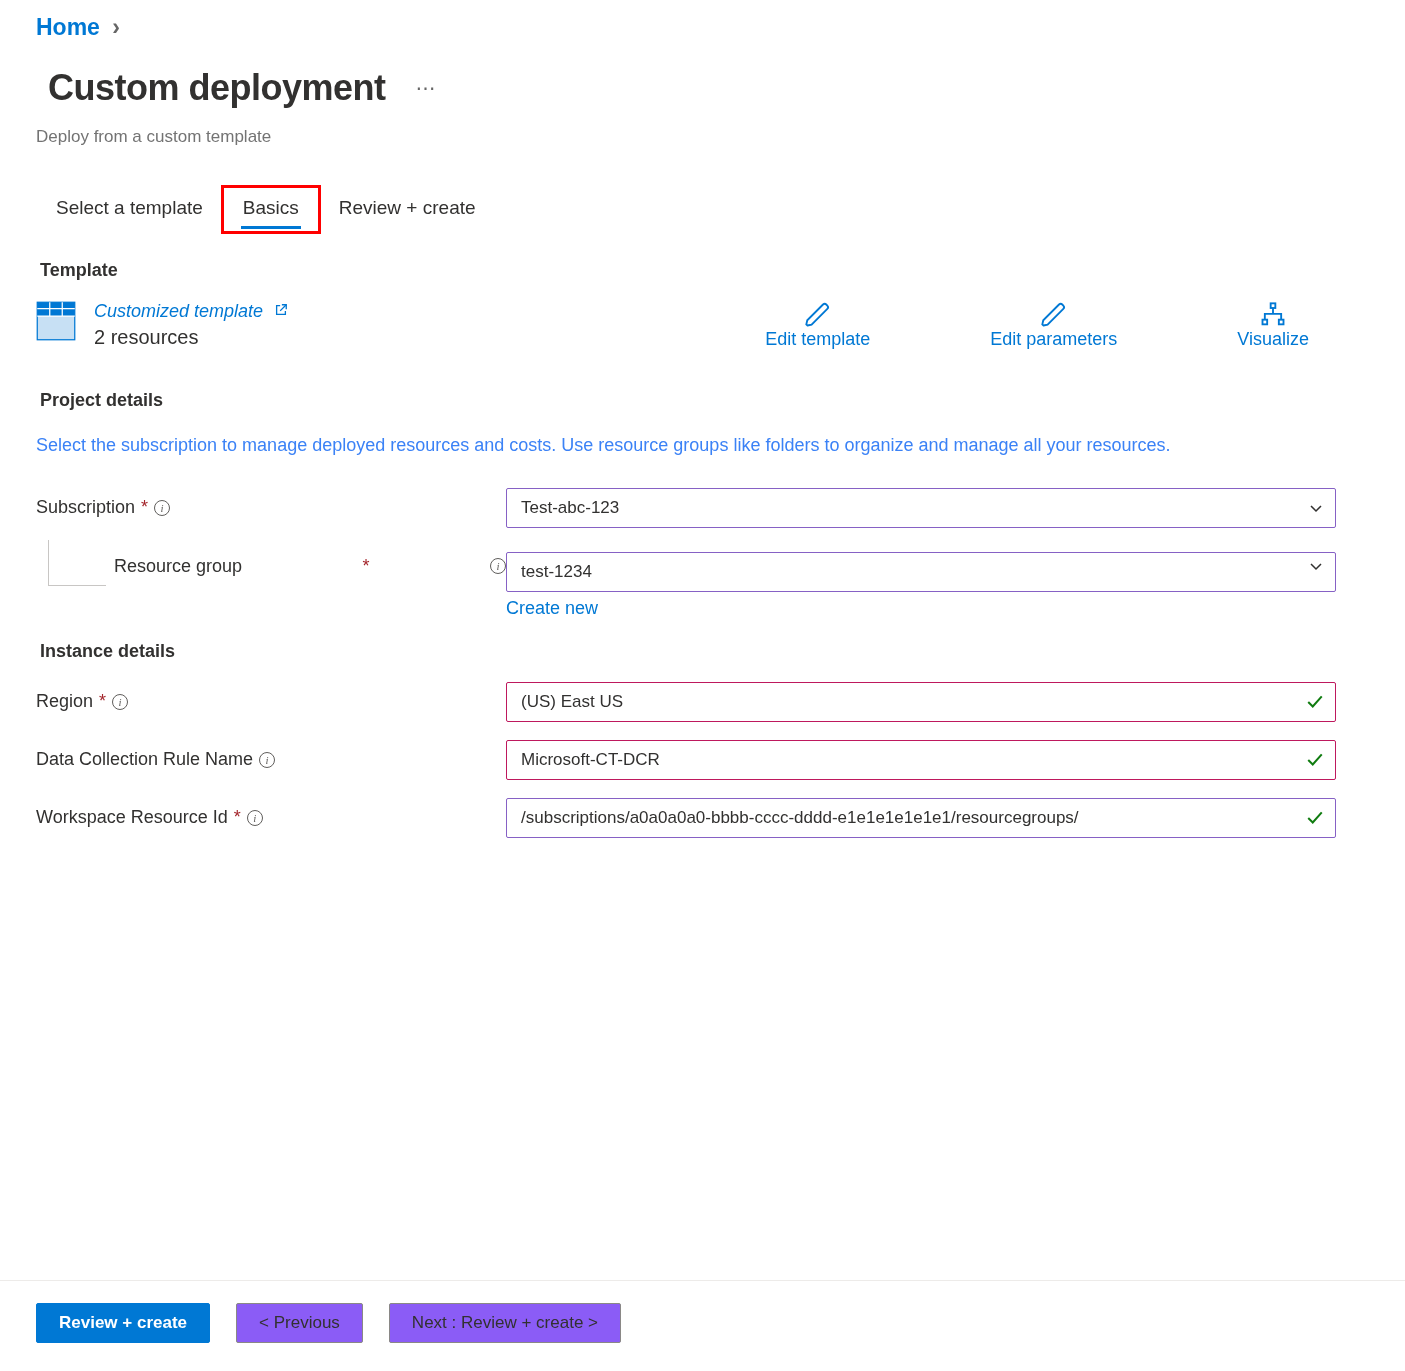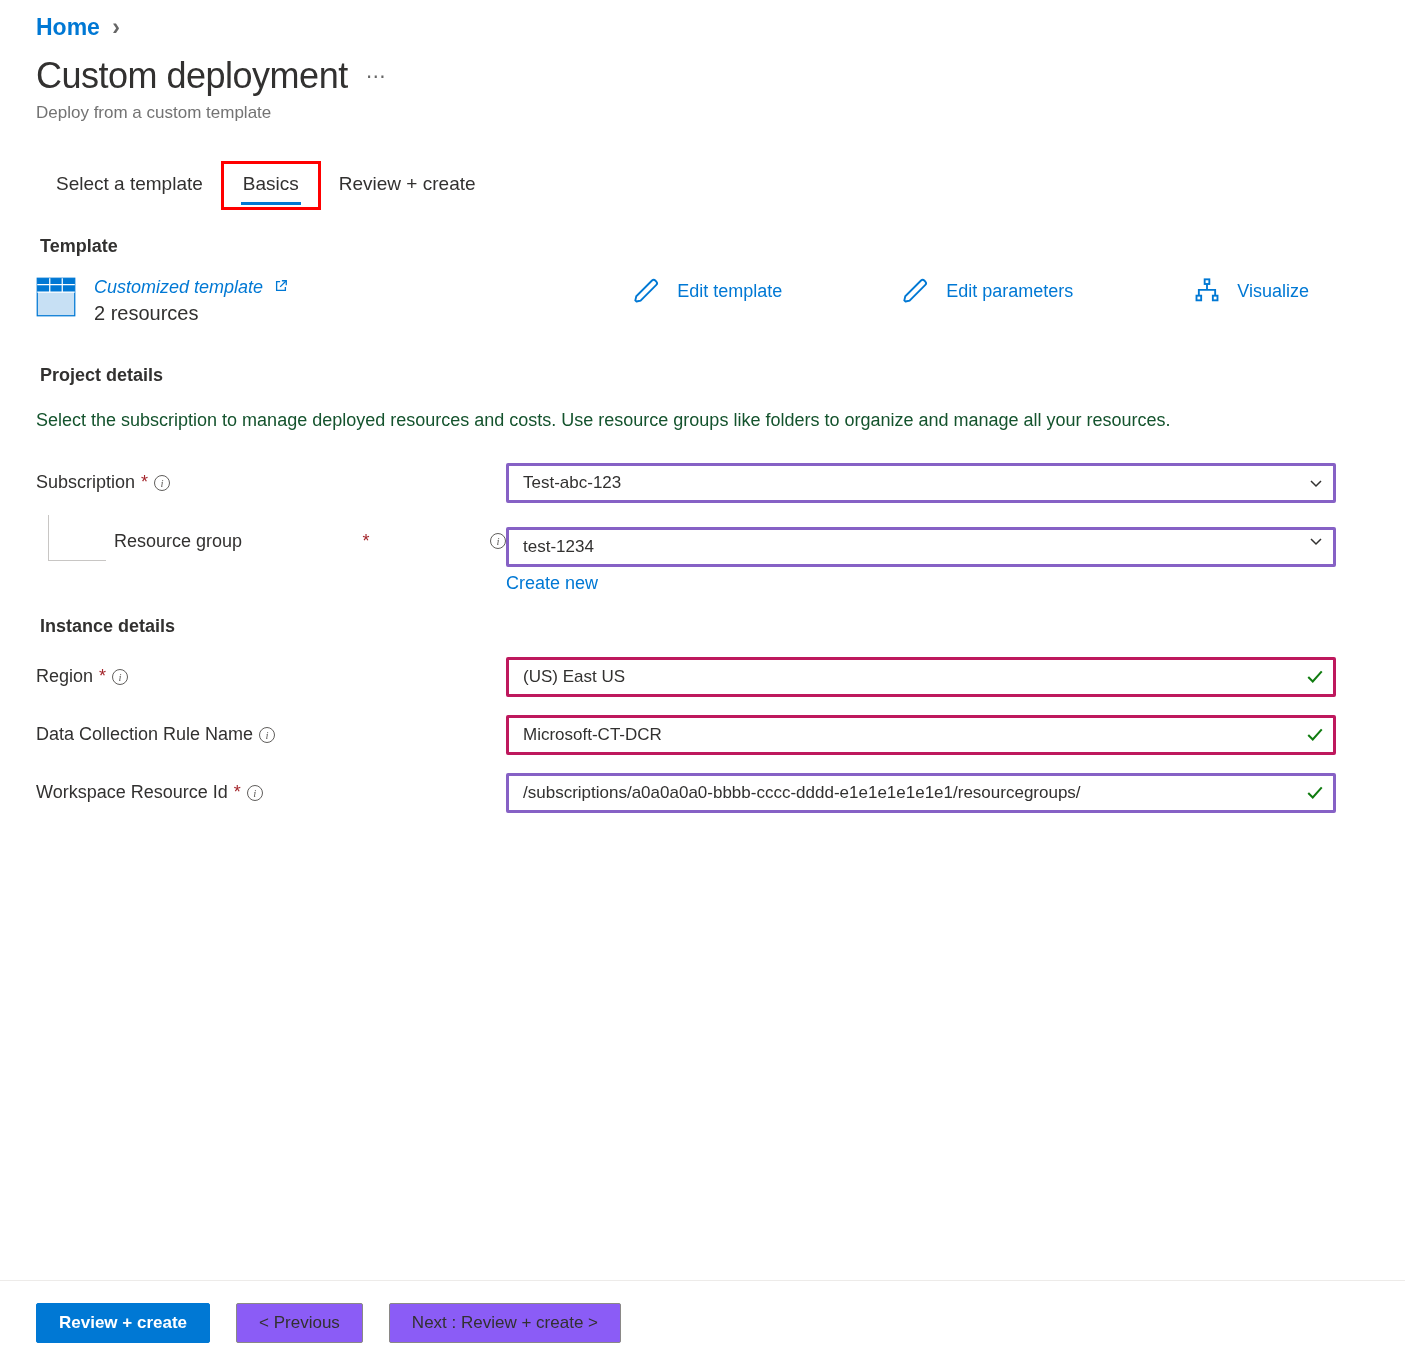--- a/index.html
+++ b/index.html
@@ -22,22 +22,22 @@
     font-weight: bold;
   }
   .breadcrumb a {
     color: #0078d4;
     text-decoration: none;
   }
   .chev { color: #666; margin-left: 6px; }
   .title-row { display: flex; align-items: center; gap: 18px; }
   h1 {
     font-size: 36px;
-    font-weight: 400;
-    margin: 0;
+    font-weight: 700;
+    margin: 12px;
     letter-spacing: -0.5px;
   }
   .more-dots { color: #666; font-size: 20px; letter-spacing: 2px; cursor: pointer; }
   .subtitle {
     color: #737373;
     font-size: 17px;
     margin: 6px 0 40px 0;
   }
   .tabs {
     display: flex;
@@ -86,30 +86,30 @@
   .open-ext { margin-left: 6px; }
   .res-count { color: #323130; font-size: 20px; margin-top: 4px; }
   .action-group {
     display: flex;
     gap: 120px;
     margin-left: auto;
     padding-right: 60px;
   }
   .action-btn {
     display: flex;
-    flex-direction: row;
+    flex-direction: column;
     align-items: center;
-    gap: 16px;
+    gap: 0;
     color: #0078d4;
     cursor: pointer;
     font-size: 18px;
     justify-content: space-between;
   }
   .action-btn svg { stroke: #0078d4; }
-  .help-text { color: #14532d; font-size: 18px; line-height: 1.6; margin-bottom: 28px; max-width: 1200px; }
+  .help-text { color: #3b82f6; font-size: 18px; line-height: 1.6; margin-bottom: 28px; max-width: 1200px; }
   .form-row {
     display: flex;
     align-items: center;
     margin-bottom: 18px;
   }
   .form-label {
     width: 470px;
     font-size: 18px;
     display: flex;
     align-items: center;
@@ -138,21 +138,21 @@
     border-bottom: 1px solid #c8c6c4;
     margin-right: 8px;
     margin-left: 12px;
   }
   .indent-tree .form-label { width: 392px; padding-top: 16px; justify-content: space-between; }
   .indent-tree .field-wrap { padding-top: 12px; }
   .field-wrap { flex: 1; max-width: 830px; position: relative; }
   .dropdown, .textfield {
     width: 100%;
     height: 40px;
-    border: 3px solid #be185d;
+    border: 1px solid #be185d;
     border-radius: 2px;
     padding: 0 56px 0 14px;
     font-size: 17px;
     background: #fff;
     color: #323130;
   }
   .dropdown.purple { border-color: #8661c5; }
   .textfield.purple { border-color: #8661c5; }
   .chev-down {
     position: absolute;

